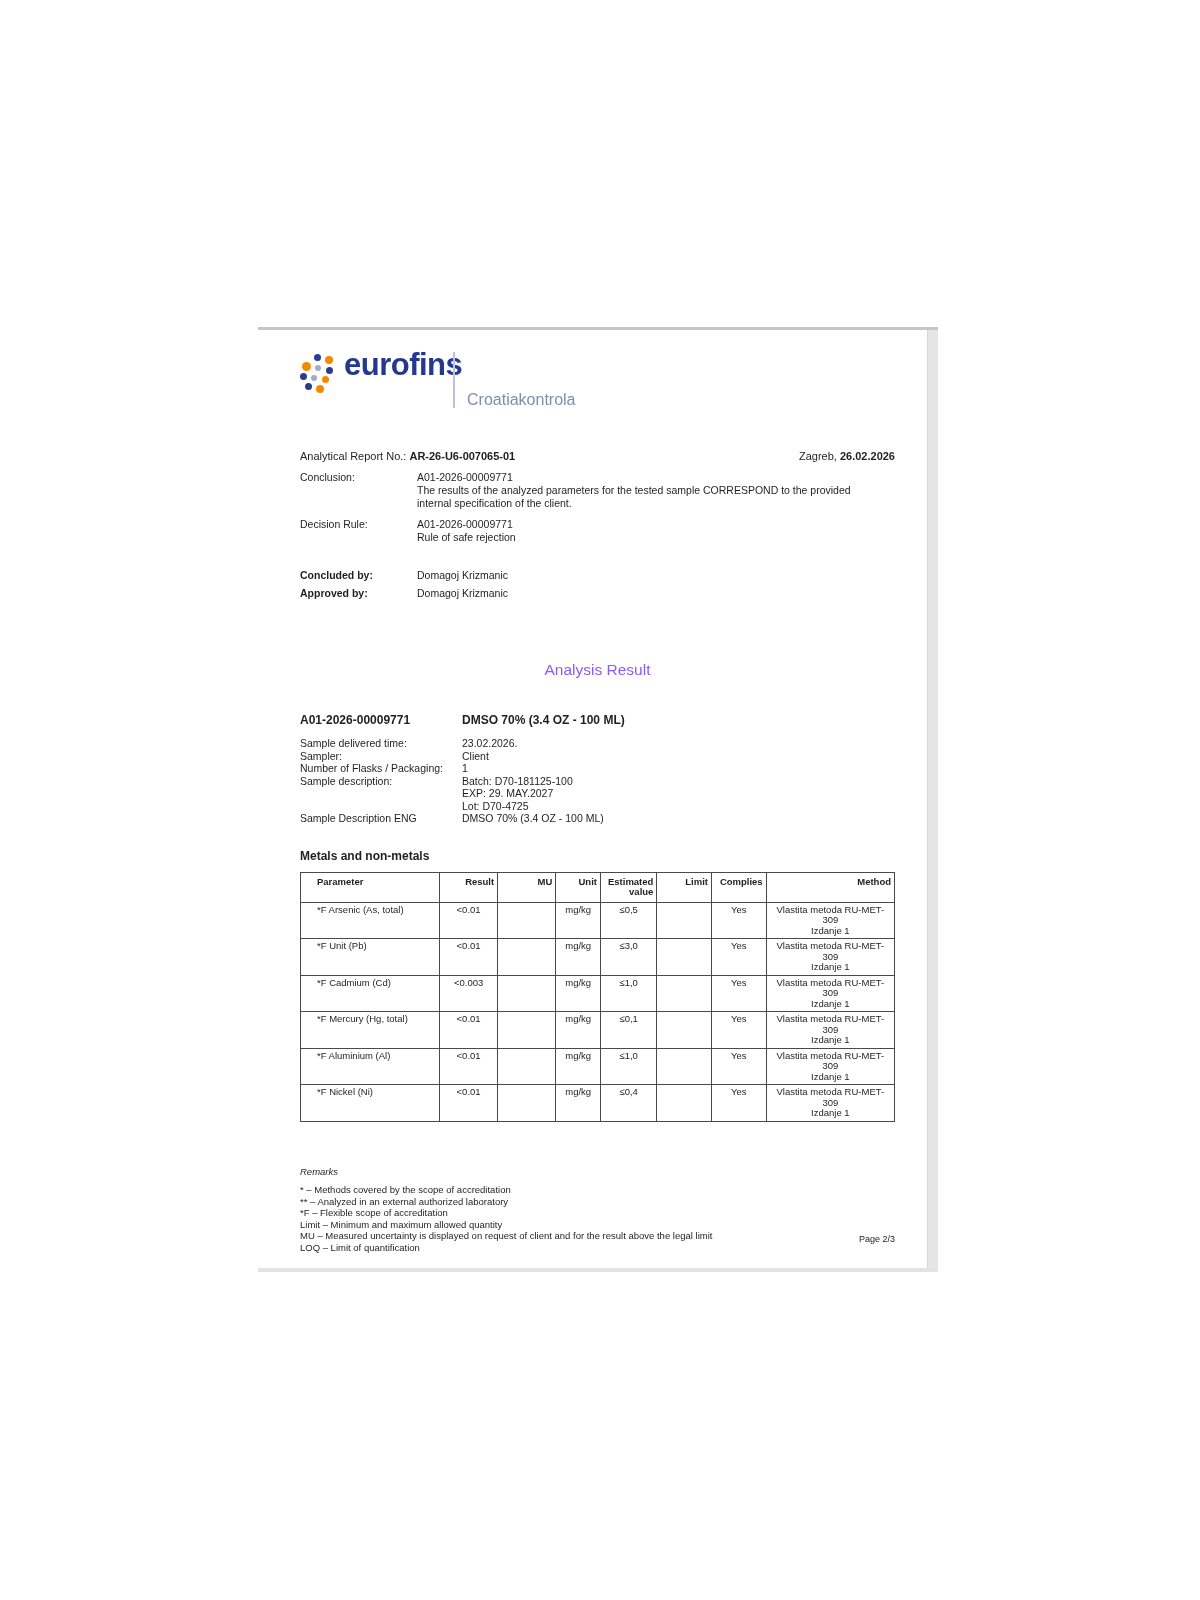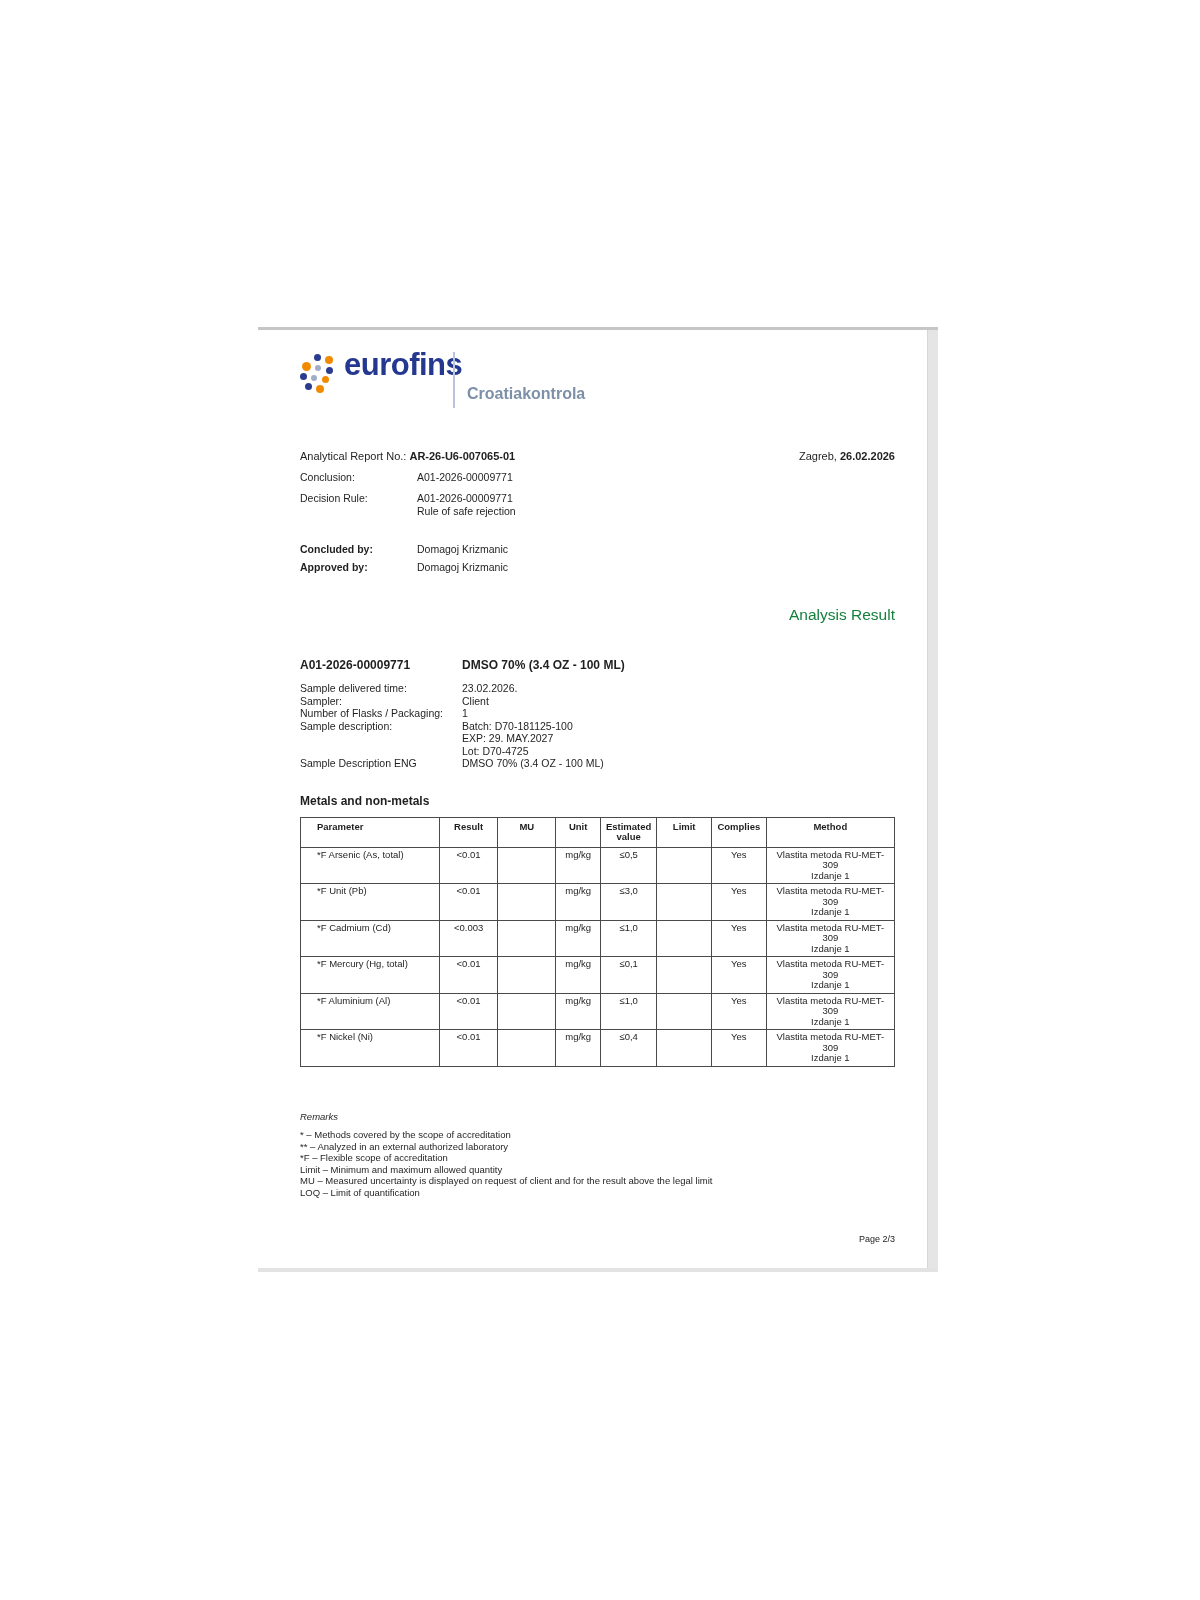--- a/index.html
+++ b/index.html
@@ -51,55 +51,55 @@
   .brand-text {
     position: absolute; left: 44px; top: -5px;
     font-size: 31px; font-weight: 600; letter-spacing: -0.5px;
     color: #24388f;
   }
   .logo-vline {
     position: absolute; left: 153px; top: 0;
     width: 2px; height: 56px; background: #b7c4da;
   }
   .division-text {
-    position: absolute; left: 167px; top: 33px;
-    font-size: 16px; font-weight: 700; color: #7d90a8;
+    position: absolute; left: 167px; top: 39px;
+    font-size: 16px; font-weight: 400; color: #7d90a8;
   }
 
   
   .report-line { display: flex; justify-content: space-between; font-size: 11px; margin-bottom: 9px; }
   .bold { font-weight: 700; }
   .kv { display: grid; grid-template-columns: 117px 1fr; font-size: 10.5px; line-height: 13px; }
   .kv .val { max-width: 460px; }
   .mb8  { margin-bottom: 8px; }
   .mb22 { margin-bottom: 22px; }
   .mt18 { margin-top: 18px; }
   .sign-row { display: grid; grid-template-columns: 117px 1fr; font-size: 10.5px; line-height: 18px; }
 
   
   .analysis-title {
-    text-align: right; font-size: 15.5px; color: #15803d;
-    margin-top: 30px; margin-bottom: 34px;
+    text-align: center; font-size: 15.5px; color: #8b5cf6;
+    margin-top: 59px; margin-bottom: 34px;
   }
   .sample-head { display: grid; grid-template-columns: 162px 1fr; font-size: 12px; font-weight: 700; margin-bottom: 10px; }
   .fields { display: grid; grid-template-columns: 162px 1fr; font-size: 10.5px; line-height: 12.5px; }
   .fields > div { min-height: 12.5px; }
 
   
   .section-title { font-size: 12px; font-weight: 700; margin-top: 24px; margin-bottom: 9px; }
   table.results { border-collapse: collapse; width: 595px; font-size: 9.5px; table-layout: fixed; }
   table.results th, table.results td {
     border: 1px solid #4a4a4a;
     padding: 2px 3px;
     line-height: 10.5px;
     text-align: center;
     vertical-align: top;
     overflow: hidden;
   }
-  table.results th { font-weight: 700; padding-top: 4px; padding-bottom: 4px; }
+  table.results th { font-weight: 700; padding-top: 4px; padding-bottom: 4px; text-align: right; }
   table.results th.left, table.results td.left { text-align: left; padding-left: 16px; }
   .col-param { width: 23.4%; } .col-result { width: 9.8%; } .col-mu { width: 9.8%; }
   .col-unit { width: 7.5%; } .col-est { width: 9.5%; } .col-limit { width: 9.2%; }
   .col-comp { width: 9.2%; } .col-method { width: 21.6%; }
 
   
   .remarks { margin-top: 44px; font-size: 9.5px; line-height: 11.6px; }
   .remarks-title { font-style: italic; margin-bottom: 7px; }
 
   
@@ -142,20 +142,21 @@
       <span>
         <span>Zagreb,</span>
         <span class="bold">26.02.2026</span>
       </span>
     </div>
 
     <div class="kv mb8">
       <div>Conclusion:</div>
       <div class="val">
         <div>A01-2026-00009771</div>
+        <div>The results of the analyzed parameters for the tested sample CORRESPOND to the provided internal specification of the client.</div>
       </div>
     </div>
 
     <div class="kv mb22">
       <div>Decision Rule:</div>
       <div class="val">
         <div>A01-2026-00009771</div>
         <div>Rule of safe rejection</div>
       </div>
     </div>

